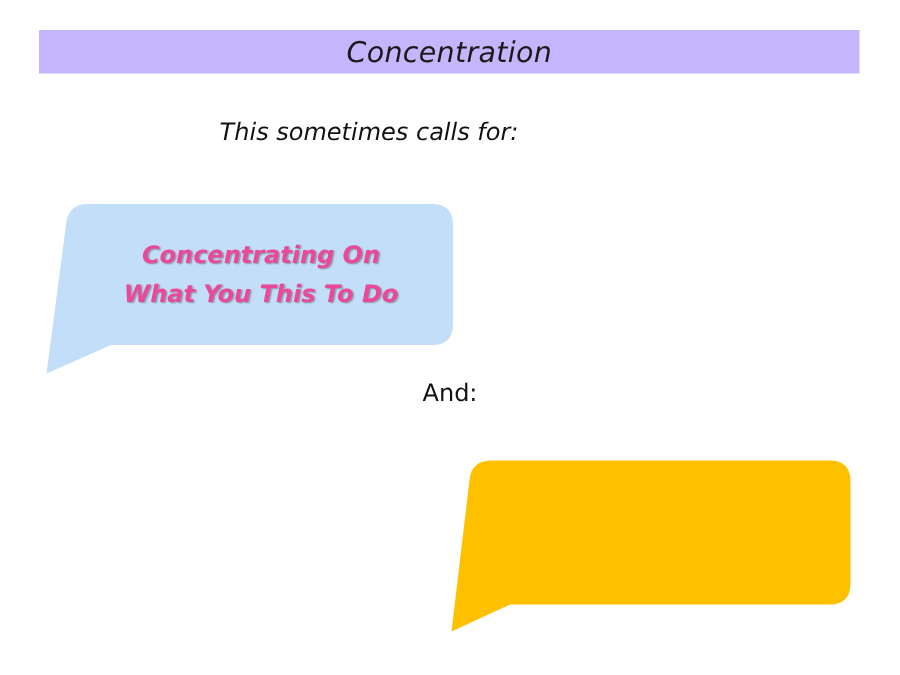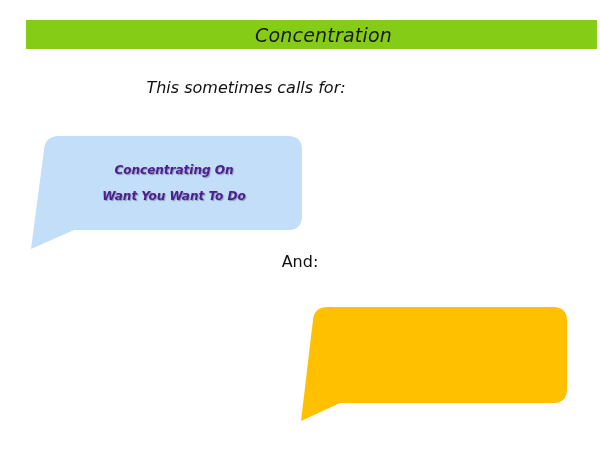--- a/index.html
+++ b/index.html
@@ -10,25 +10,24 @@
     background: #ffffff;
     font-family: "DejaVu Sans", "Liberation Sans", sans-serif;
     overflow: hidden;
   }
   .title-bar {
     position: absolute;
     left: 26px;
     top: 20px;
     width: 547px;
     height: 29px;
-    background: #84cc16;
+    background: #c4b5fd;
     display: flex;
     align-items: center;
     justify-content: center;
-    padding-left: 24px;
   }
   .title-bar span {
     font-style: italic;
     font-size: 19px;
     color: #1a1a1a;
     letter-spacing: 0.2px;
   }
   .intro {
     position: absolute;
     left: 0;
@@ -53,23 +52,23 @@
     left: 0;
     top: 0;
     width: 600px;
     height: 450px;
   }
   .bubble-text {
     position: absolute;
     text-align: center;
     font-weight: bold;
     font-style: italic;
-    font-size: 12px;
+    font-size: 16px;
     line-height: 26px;
-    color: #4c1d95;
+    color: #ec4899;
     text-shadow: 1px 1px 1px rgba(70,70,70,0.45);
   }
   .bubble-text div { white-space: nowrap; }
   .bubble-text.focus {
     left: 43px;
     top: 157px;
     width: 262px;
   }
   .bubble-text.noise {
     left: 330px;
@@ -88,21 +87,21 @@
 
   <div class="intro">This sometimes calls for:</div>
 
   <svg class="shapes" viewBox="0 0 600 450">
     <path d="M 31 249 L 44 150 Q 45 136 59 136 L 288 136 Q 302 136 302 150 L 302 216 Q 302 230 288 230 L 74 230 Z" fill="#C2DEF9"></path>
     <path d="M 301 421 L 313 320 Q 314 307 328 307 L 553 307 Q 567 307 567 321 L 567 389 Q 567 403 553 403 L 340 403 Z" fill="#FFC000"></path>
   </svg>
 
   <div class="bubble-text focus">
     <div>Concentrating On</div>
-    <div>Want You Want To Do</div>
+    <div>What You This To Do</div>
   </div>
 
   <div class="connector">And:</div>
 
   <div class="bubble-text noise">
   </div>
 
 </div>
 
 </body></html>

